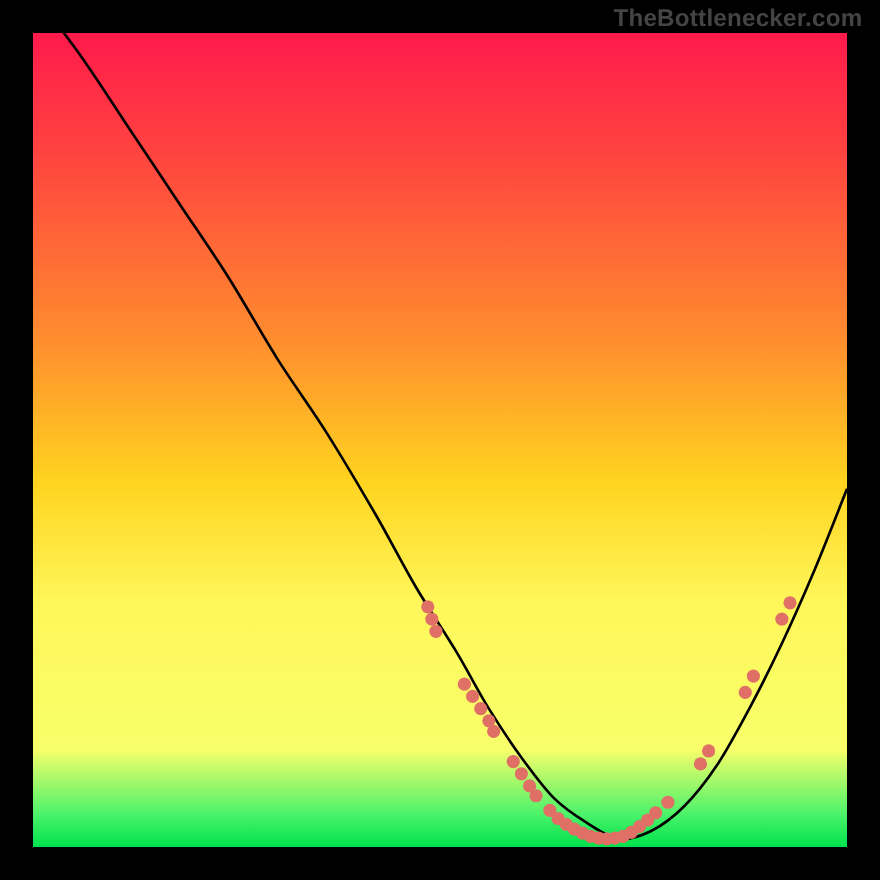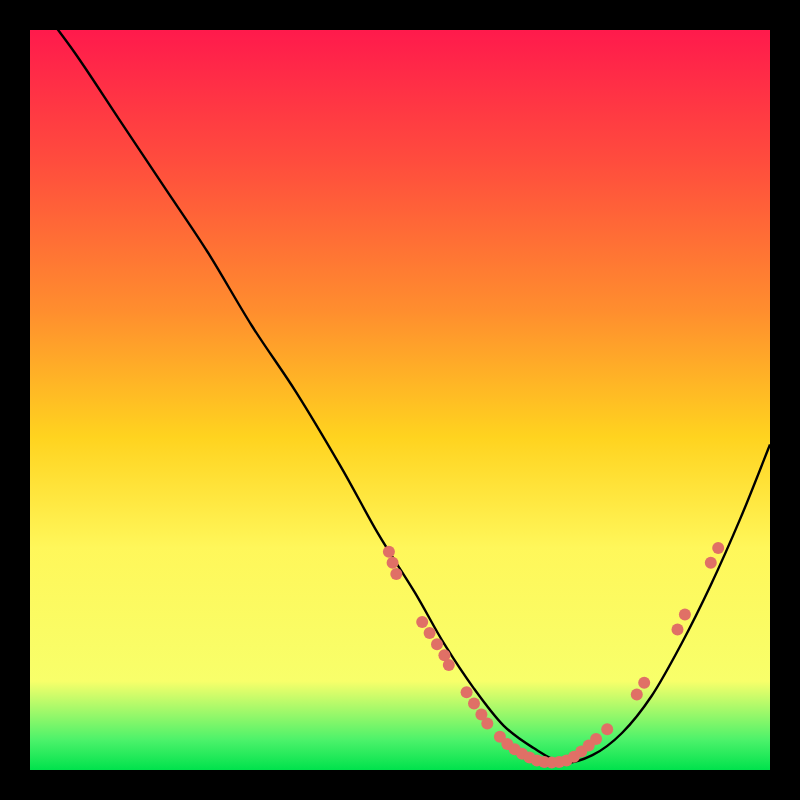--- a/index.html
+++ b/index.html
@@ -70,20 +70,21 @@
   circle.marker {
     fill: #e07066;
     stroke: none;
   }
 </style>
 </head>
 <body>
 
 <div class="container">
 
+  <div class="attribution">TheBottlenecker.com</div>
 
   <div class="plot-area"></div>
 
   <svg class="curve-layer" viewBox="0 0 740 740" preserveAspectRatio="none">
     <path class="curve" id="curve-path" d="M 0.0 -37.0 C 7.4 -27.1, 29.6 1.2, 44.4 22.2 C 59.2 43.2, 74.0 66.6, 88.8 88.8 C 103.6 111.0, 118.4 133.2, 133.2 155.4 C 148.0 177.6, 162.8 198.6, 177.6 222.0 C 192.4 245.4, 207.2 272.6, 222.0 296.0 C 236.8 319.4, 251.6 339.2, 266.4 362.6 C 281.2 386.0, 297.2 413.2, 310.8 436.6 C 324.4 460.0, 335.5 482.2, 347.8 503.2 C 360.1 524.2, 373.7 543.9, 384.8 562.4 C 395.9 580.9, 404.5 598.2, 414.4 614.2 C 424.3 630.2, 434.1 645.0, 444.0 658.6 C 453.9 672.2, 463.7 685.7, 473.6 695.6 C 483.5 705.5, 493.3 711.6, 503.2 717.8 C 513.1 724.0, 522.9 731.4, 532.8 732.6 C 542.7 733.8, 552.5 730.1, 562.4 725.2 C 572.3 720.3, 582.1 712.9, 592.0 703.0 C 601.9 693.1, 611.7 680.8, 621.6 666.0 C 631.5 651.2, 641.3 632.7, 651.2 614.2 C 661.1 595.7, 670.9 576.0, 680.8 555.0 C 690.7 534.0, 700.5 511.8, 710.4 488.4 C 720.3 465.0, 735.1 426.7, 740.0 414.4"></path>
     <g id="markers-group">
         <circle class="marker" cx="358.9" cy="521.7" r="6"></circle>
         <circle class="marker" cx="362.6" cy="532.8" r="6"></circle>
         <circle class="marker" cx="366.3" cy="543.9" r="6"></circle>
         <circle class="marker" cx="392.2" cy="592.0" r="6"></circle>

